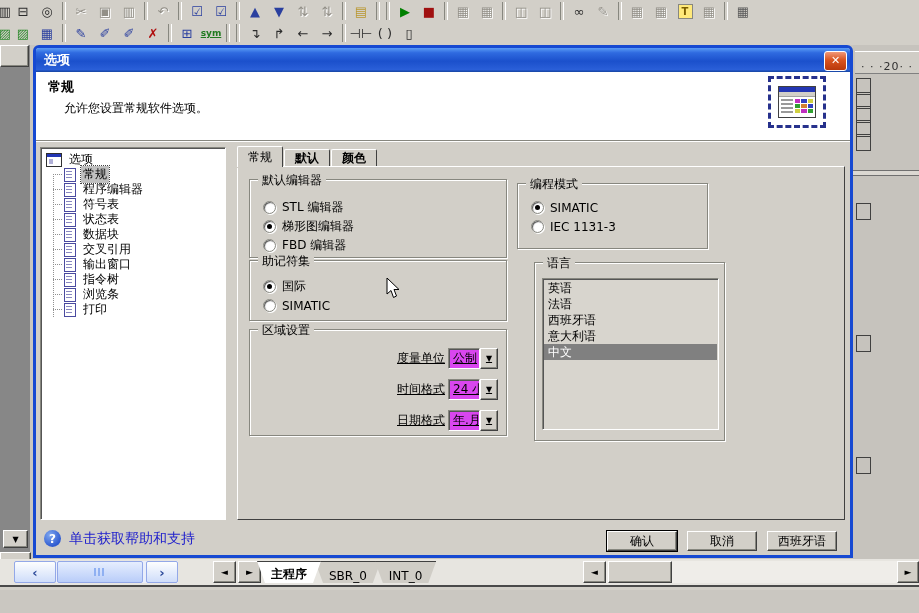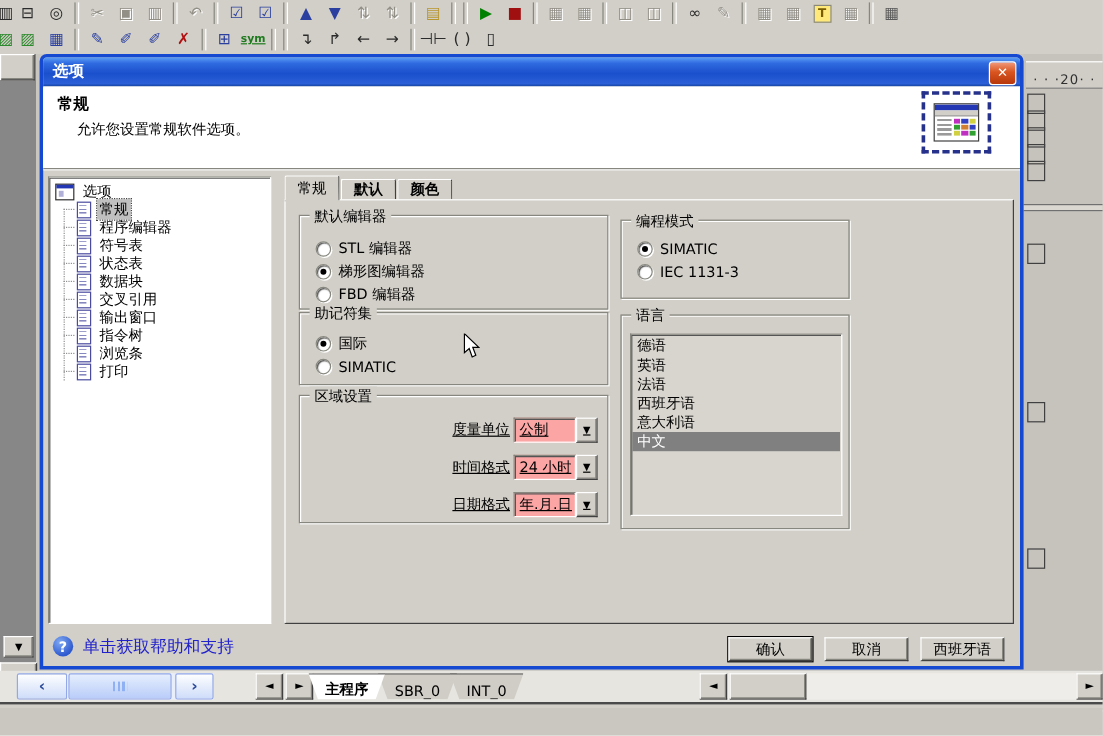--- a/index.html
+++ b/index.html
@@ -99,21 +99,21 @@
   
   .listbox{position:absolute;left:7px;top:15px;width:177px;height:152px;background:#d8d5ce;box-sizing:border-box;
            padding:1px;overflow:hidden;}
   .lang-item{height:16px;line-height:16px;padding-left:4px;font-size:12px;white-space:nowrap;}
   .lang-item.on{background:#808080;color:#fff;}
   
   .reg-rows{position:absolute;left:0;top:18px;right:8px;text-decoration:underline;}
   .reg-row{display:flex;align-items:center;justify-content:flex-end;height:21px;margin-bottom:10px;gap:3px;}
   .reg-label{font-size:12px;}
   .combo{display:flex;height:21px;box-sizing:border-box;}
-  .combo-field{width:52px;background:#fca5a5;font-size:12px;display:flex;align-items:center;padding-left:4px;
+  .combo-field{width:32px;background:#d946ef;font-size:12px;display:flex;align-items:center;padding-left:4px;
                box-sizing:border-box;white-space:nowrap;overflow:hidden;}
   .combo-btn{width:18px;display:flex;align-items:center;justify-content:center;font-size:8px;color:#000;box-sizing:border-box;}
   
   .help-icon{position:absolute;left:8px;top:482px;width:17px;height:17px;border-radius:50%;
              background:radial-gradient(circle at 35% 30%,#7fa8f0,#2f5bd0 70%);color:#fff;font-weight:bold;
              font-size:12px;display:flex;align-items:center;justify-content:center;}
   .help-text{position:absolute;left:33px;top:482px;font-size:14px;color:#2222cc;white-space:nowrap;}
   .dlg-buttons{position:absolute;left:571px;top:483px;display:flex;gap:10px;}
   .dlg-btn{min-width:70px;height:20px;font-size:12px;display:flex;align-items:center;justify-content:center;
            box-sizing:border-box;padding:0 6px;white-space:nowrap;}
@@ -465,27 +465,24 @@
               <span class="radio"></span>
               <span class="opt-label">国际</span>
             </div>
             <div class="opt">
               <span class="radio"></span>
               <span class="opt-label">SIMATIC</span>
             </div>
           </div>
       </div>
 
-      <div class="grp" style="left:279px;top:95px;width:191px;height:179px">
+      <div class="grp" style="left:296px;top:95px;width:191px;height:179px">
         <div class="grp-title">语言</div>
         <div class="listbox sunken">
 
-        <div class="lang-item">
-              <span>德语</span>
-            </div>
             <div class="lang-item">
               <span>英语</span>
             </div>
             <div class="lang-item">
               <span>法语</span>
             </div>
             <div class="lang-item">
               <span>西班牙语</span>
             </div>
             <div class="lang-item">

